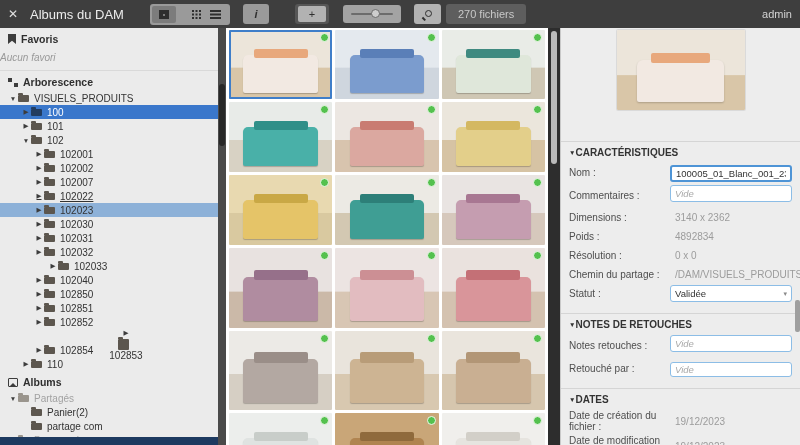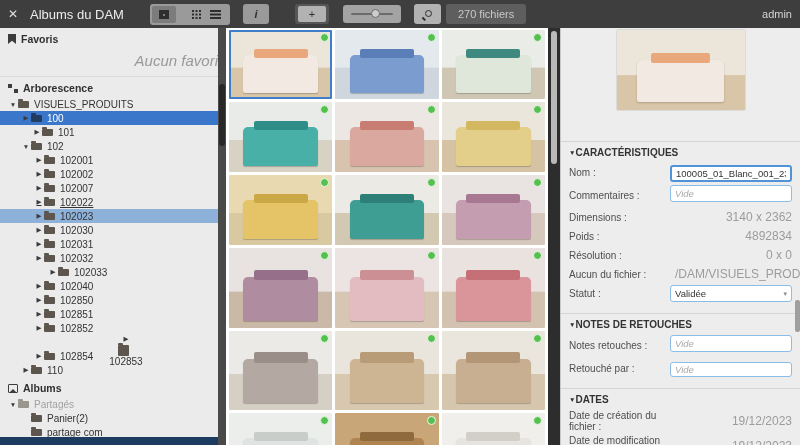--- a/index.html
+++ b/index.html
@@ -38,21 +38,21 @@
   .icon-mag::after{content:"";position:absolute;width:4px;height:1.5px;background:#2e2e2e;
      transform:rotate(45deg);left:-4px;top:7px;}
   .count-badge{margin-left:5px;background:#5e5e5e;border-radius:3px;padding:4px 12px;color:#c9c9c9;font-size:11px;}
   .admin{margin-left:auto;color:#d2d2d2;font-size:11px;}
 
   
   .sidebar{position:absolute;left:0;top:28px;width:218px;height:417px;background:#ebebeb;
      font-size:10px;color:#333;overflow:hidden;}
   .side-header{display:flex;align-items:center;gap:5px;font-weight:bold;color:#2f2f2f;
      font-size:10.5px;padding:5px 0 3px 8px;}
-  .empty-fav{color:#999;font-style:italic;text-align:right;font-size:15px;padding:4px 0 7px;}
+  .empty-fav{color:#999;font-style:italic;text-align:left;font-size:10px;padding:4px 0 7px;}
   .side-sep{height:1px;background:#d9d9d9;margin:0;}
   .tree-row{display:flex;align-items:center;height:14px;cursor:pointer;}
   .tree-row .caret{width:10px;font-size:6.5px;color:#3c3c3c;text-align:center;flex:0 0 10px;}
   .tree-row .caret.hidden{visibility:hidden;}
   .folder-icon{width:11px;height:7px;background:#5c564e;border-radius:1px;position:relative;margin-right:5px;flex:0 0 11px;}
   .folder-icon::before{content:"";position:absolute;left:0;top:-2px;width:5px;height:2px;background:#5c564e;border-radius:1px 1px 0 0;}
   .tree-row .lab{white-space:nowrap;}
   .tree-row.selected-primary{background:#3a77cb;}
   .tree-row.selected-primary .lab{color:#fff;}
   .tree-row.selected-primary .folder-icon,.tree-row.selected-primary .folder-icon::before{background:#223c60;}
@@ -101,21 +101,21 @@
   .frow{display:flex;align-items:center;min-height:16px;margin:3px 0;}
   .frow .flabel{flex:1;font-size:10px;color:#4e4e4e;}
   .frow .fctl{width:122px;flex:0 0 122px;}
   .inp,.ta,.sel,.datein{width:122px;height:15px;border:1px solid #8cbde6;border-radius:3px;background:#fff;
      font-size:9.5px;padding:0 4px;color:#333;}
   .inp.focused{border:2px solid #4e94d6;height:17px;}
   .ta{height:17px;resize:none;font-style:italic;padding-top:2px;}
   .ta::placeholder,.inp::placeholder{color:#a8a8a8;font-style:italic;}
   .sel{display:flex;align-items:center;justify-content:space-between;cursor:pointer;height:17px;}
   .sel .chev{color:#8a8a8a;font-size:7px;}
-  .static{font-size:12px;color:#9c9c9c;padding-left:5px;text-align:right;}
+  .static{font-size:10px;color:#9c9c9c;padding-left:5px;}
   .panel-scroll{position:absolute;right:0;top:0;width:5px;height:417px;}
   .panel-scroll .pthumb{position:absolute;left:0;top:272px;width:5px;height:32px;background:#9f9f9f;border-radius:2px;}
 </style>
 </head>
 <body>
 
 <div id="app">
 
   <div class="topbar">
     <span class="close-x">✕</span>
@@ -161,21 +161,21 @@
         <div class="tree-row" style="padding-left: 8px;">
           <span class="caret">▼</span>
           <span class="folder-icon"></span>
           <span class="lab">VISUELS_PRODUITS</span>
         </div>
         <div class="tree-row selected-primary" style="padding-left: 21px;">
           <span class="caret">▶</span>
           <span class="folder-icon"></span>
           <span class="lab">100</span>
         </div>
-        <div class="tree-row" style="padding-left: 21px; margin-left: 11px;">
+        <div class="tree-row" style="padding-left: 21px;">
           <span class="caret">▶</span>
           <span class="folder-icon"></span>
           <span class="lab">101</span>
         </div>
         <div class="tree-row" style="padding-left: 21px;">
           <span class="caret">▼</span>
           <span class="folder-icon"></span>
           <span class="lab">102</span>
         </div>
         <div class="tree-row" style="padding-left: 34px;">
@@ -418,21 +418,21 @@
               <div class="static">4892834</div>
             </div>
           </div>
           <div class="frow">
             <div class="flabel">Résolution :</div>
             <div class="fctl">
               <div class="static">0 x 0</div>
             </div>
           </div>
           <div class="frow">
-            <div class="flabel">Aucun du fichier :</div>
+            <div class="flabel">Chemin du partage :</div>
             <div class="fctl">
               <div class="static">/DAM/VISUELS_PRODUITS/100/1...</div>
             </div>
           </div>
           <div class="frow">
             <div class="flabel">Statut :</div>
             <div class="fctl">
               <div class="sel">
                 <span>Validée</span>
                 <span class="chev">▾</span>

